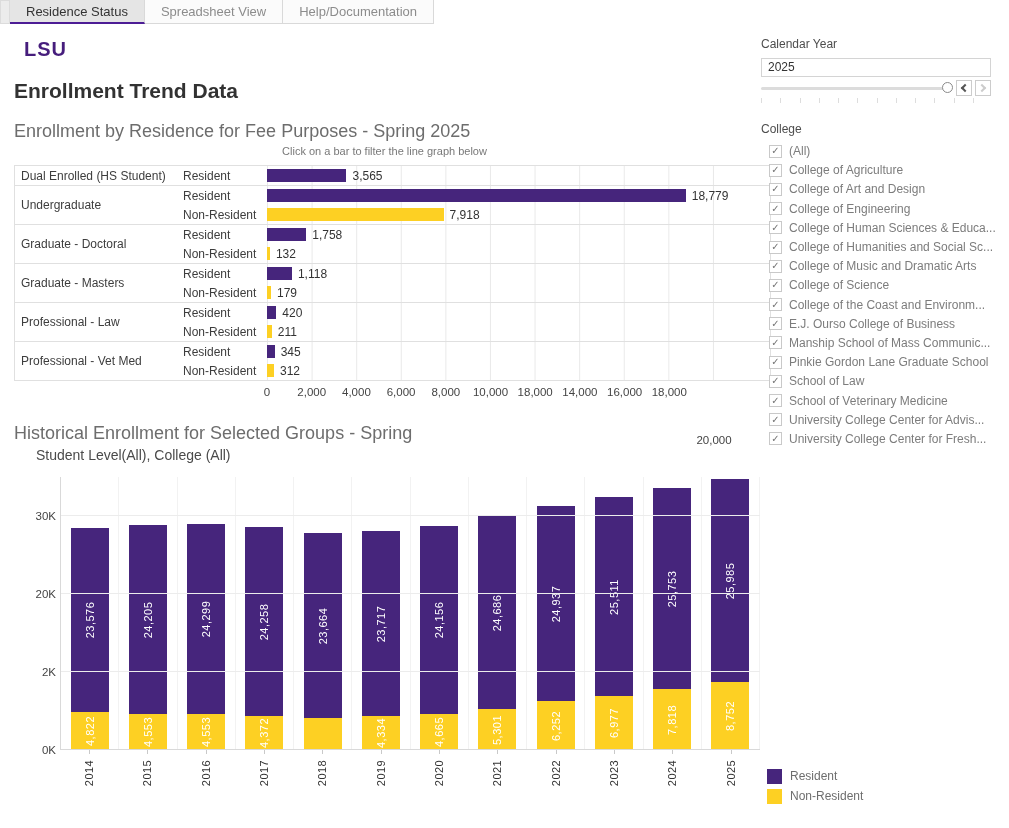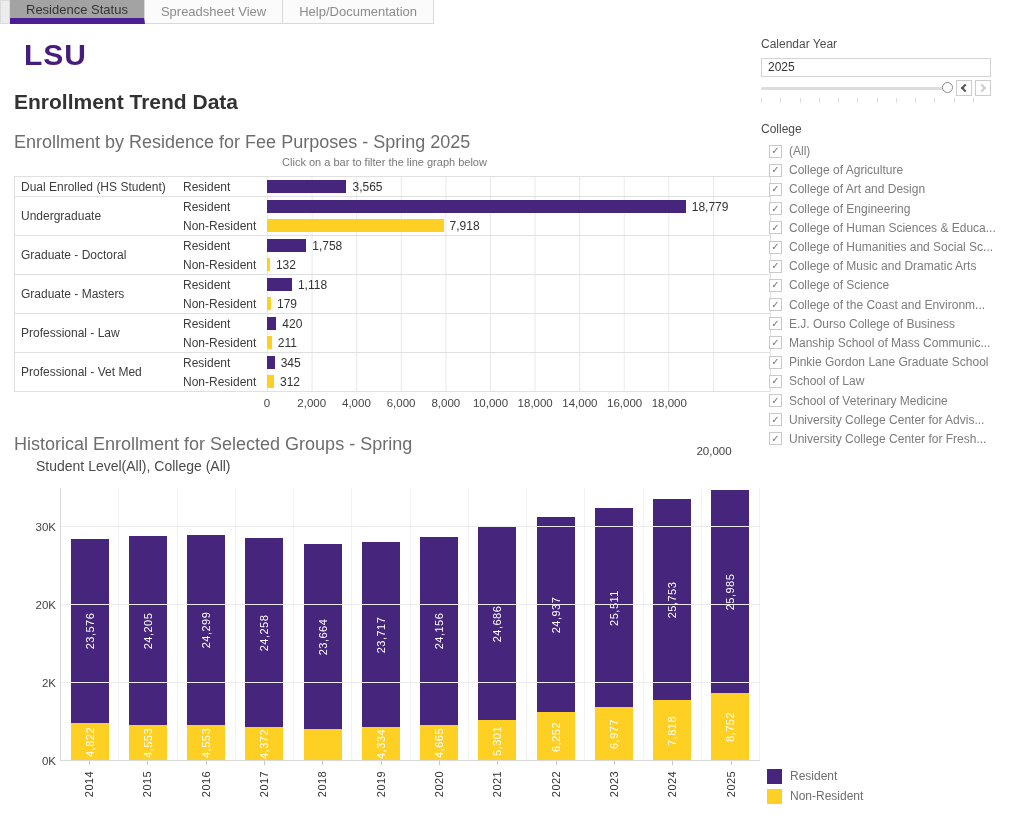--- a/index.html
+++ b/index.html
@@ -5,28 +5,28 @@
   * { margin:0; padding:0; box-sizing:border-box; }
   html,body { width:1009px; height:828px; background:#fff; overflow:hidden;
               font-family:"Liberation Sans", sans-serif; }
 
   
   .tabbar { display:flex; height:24px; align-items:stretch; }
   .tabspacer { width:10px; background:#ececec; border:1px solid #dcdcdc; }
   .tab { display:flex; align-items:center; padding:0 16px; font-size:13px; color:#8c8c8c;
          background:#fbfbfb; border-right:1px solid #d9d9d9; border-bottom:1px solid #d9d9d9;
          cursor:pointer; white-space:nowrap; }
-  .tab.active { background:#a3a3a3; color:#333; border-bottom:6px solid #4c1d95; }
+  .tab.active { background:#e5e5e5; color:#333; border-bottom:2px solid #4c1d95; }
 
   .content { display:flex; height:804px; }
   .main { width:755px; padding:14px 0 0 14px; }
   .filters { width:254px; position:relative; padding:13px 10px 0 6px; }
 
   
-  .logo { font-size:30px; font-weight:800; letter-spacing:1px; color:#461D7C; margin:0 0 18px 10px; }
+  .logo { font-size:20px; font-weight:800; letter-spacing:1px; color:#461D7C; margin:0 0 18px 10px; }
   .pagetitle { font-size:21px; font-weight:600; color:#323232; margin-bottom:18px; }
   .ctitle { font-size:18px; color:#6d6d6d; margin-bottom:3px;margin-top:8px; }
   .caption { font-size:11px; color:#787878; text-align:center; width:741px; margin-bottom:8px; }
 
   
   .rtable { width:757px; border:1px solid #e0e0e0; border-bottom:none; }
   .rgroup { display:flex; border-bottom:1px solid #e0e0e0; }
   .rcat { width:168px; padding-left:6px; font-size:12px; color:#3d3d3d; display:flex; align-items:center; }
   .rrows { flex:1; }
   .rrow { display:flex; height:19px; align-items:center; }

